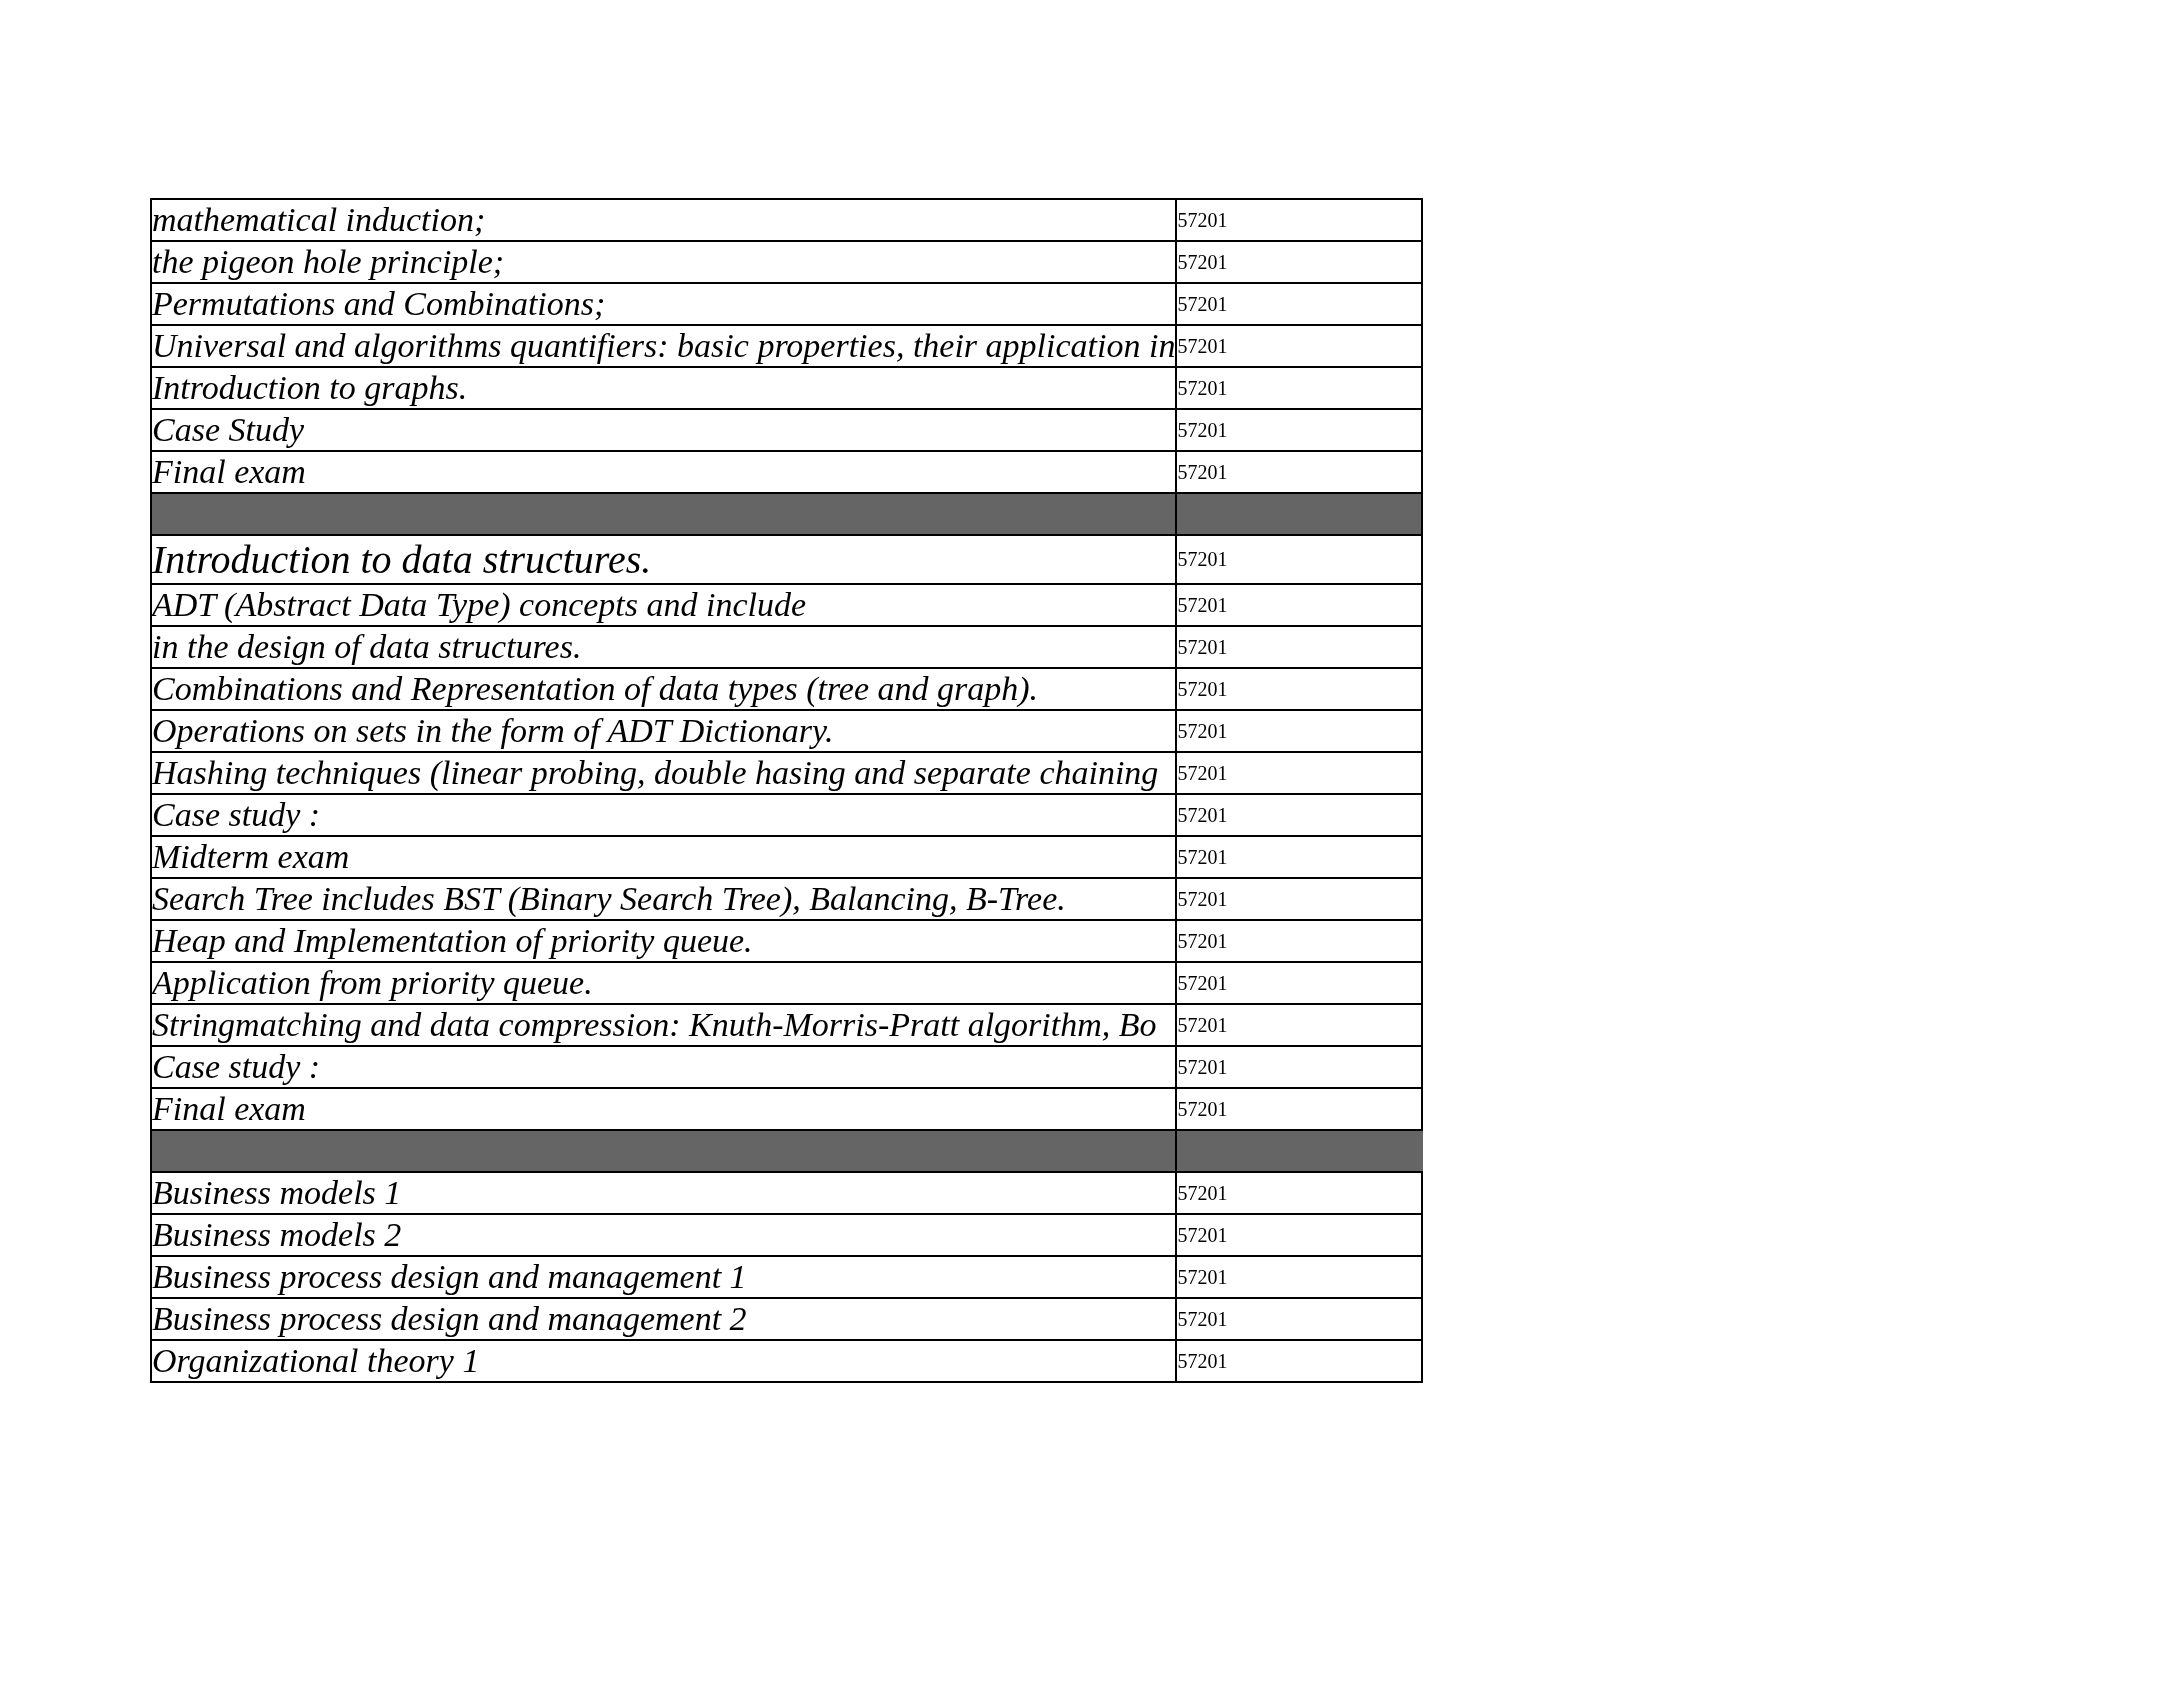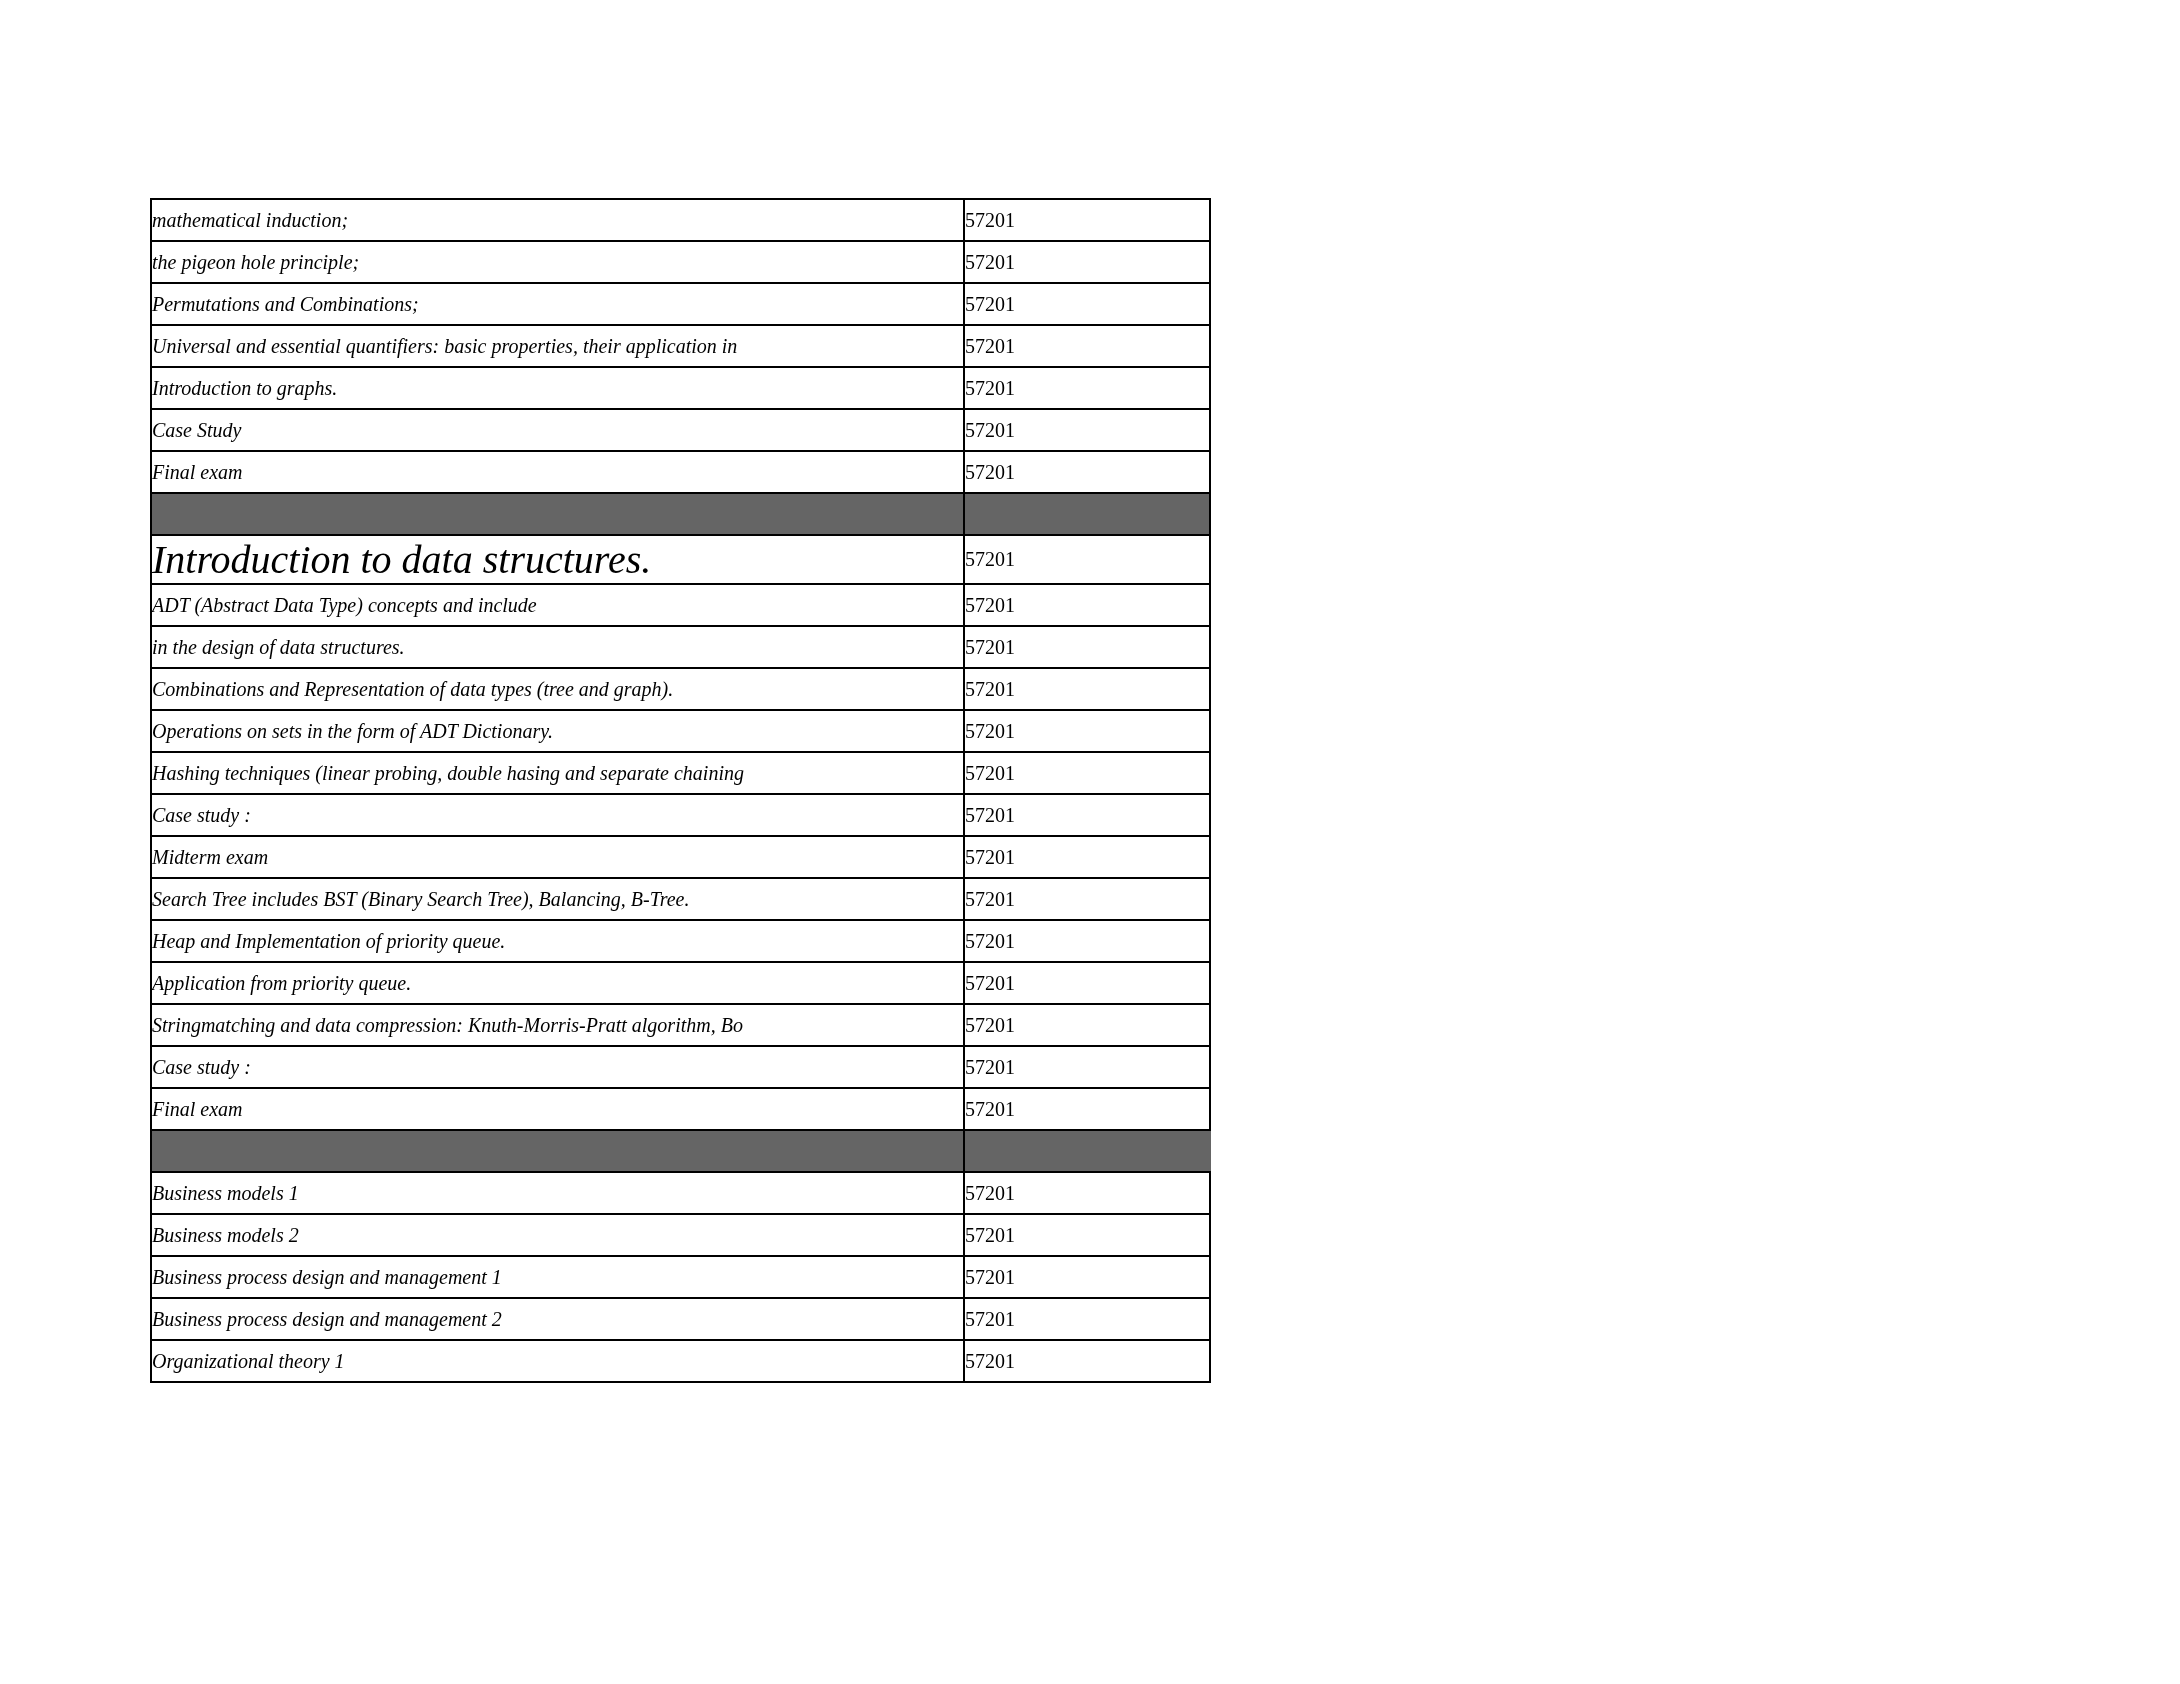--- a/index.html
+++ b/index.html
@@ -26,21 +26,21 @@
     height: 40px;
     overflow: hidden;
     white-space: nowrap;
     vertical-align: middle;
     background: #ffffff;
     padding: 0;
   }
   td.topic-cell {
     width: 811px;
     font-style: italic;
-    font-size: 20px;
+    font-size: 34px;
     padding-left: 5.1px;
   }
   td.code-cell {
     width: 244px;
     font-style: normal;
     font-size: 20px;
     padding-left: 5.1px;
   }
   tr.row-large td.topic-cell {
     font-size: 40px;
@@ -66,21 +66,21 @@
     <td class="topic-cell">the pigeon hole principle;</td>
     <td class="code-cell">57201</td>
   </tr>
 
   <tr>
     <td class="topic-cell">Permutations and Combinations;</td>
     <td class="code-cell">57201</td>
   </tr>
 
   <tr>
-    <td class="topic-cell">Universal and essential quantifiers: basic properties, their application in</td>
+    <td class="topic-cell">Universal and algorithms quantifiers: basic properties, their application in</td>
     <td class="code-cell">57201</td>
   </tr>
 
   <tr>
     <td class="topic-cell">Introduction to graphs.</td>
     <td class="code-cell">57201</td>
   </tr>
 
   <tr>
     <td class="topic-cell">Case Study</td>

